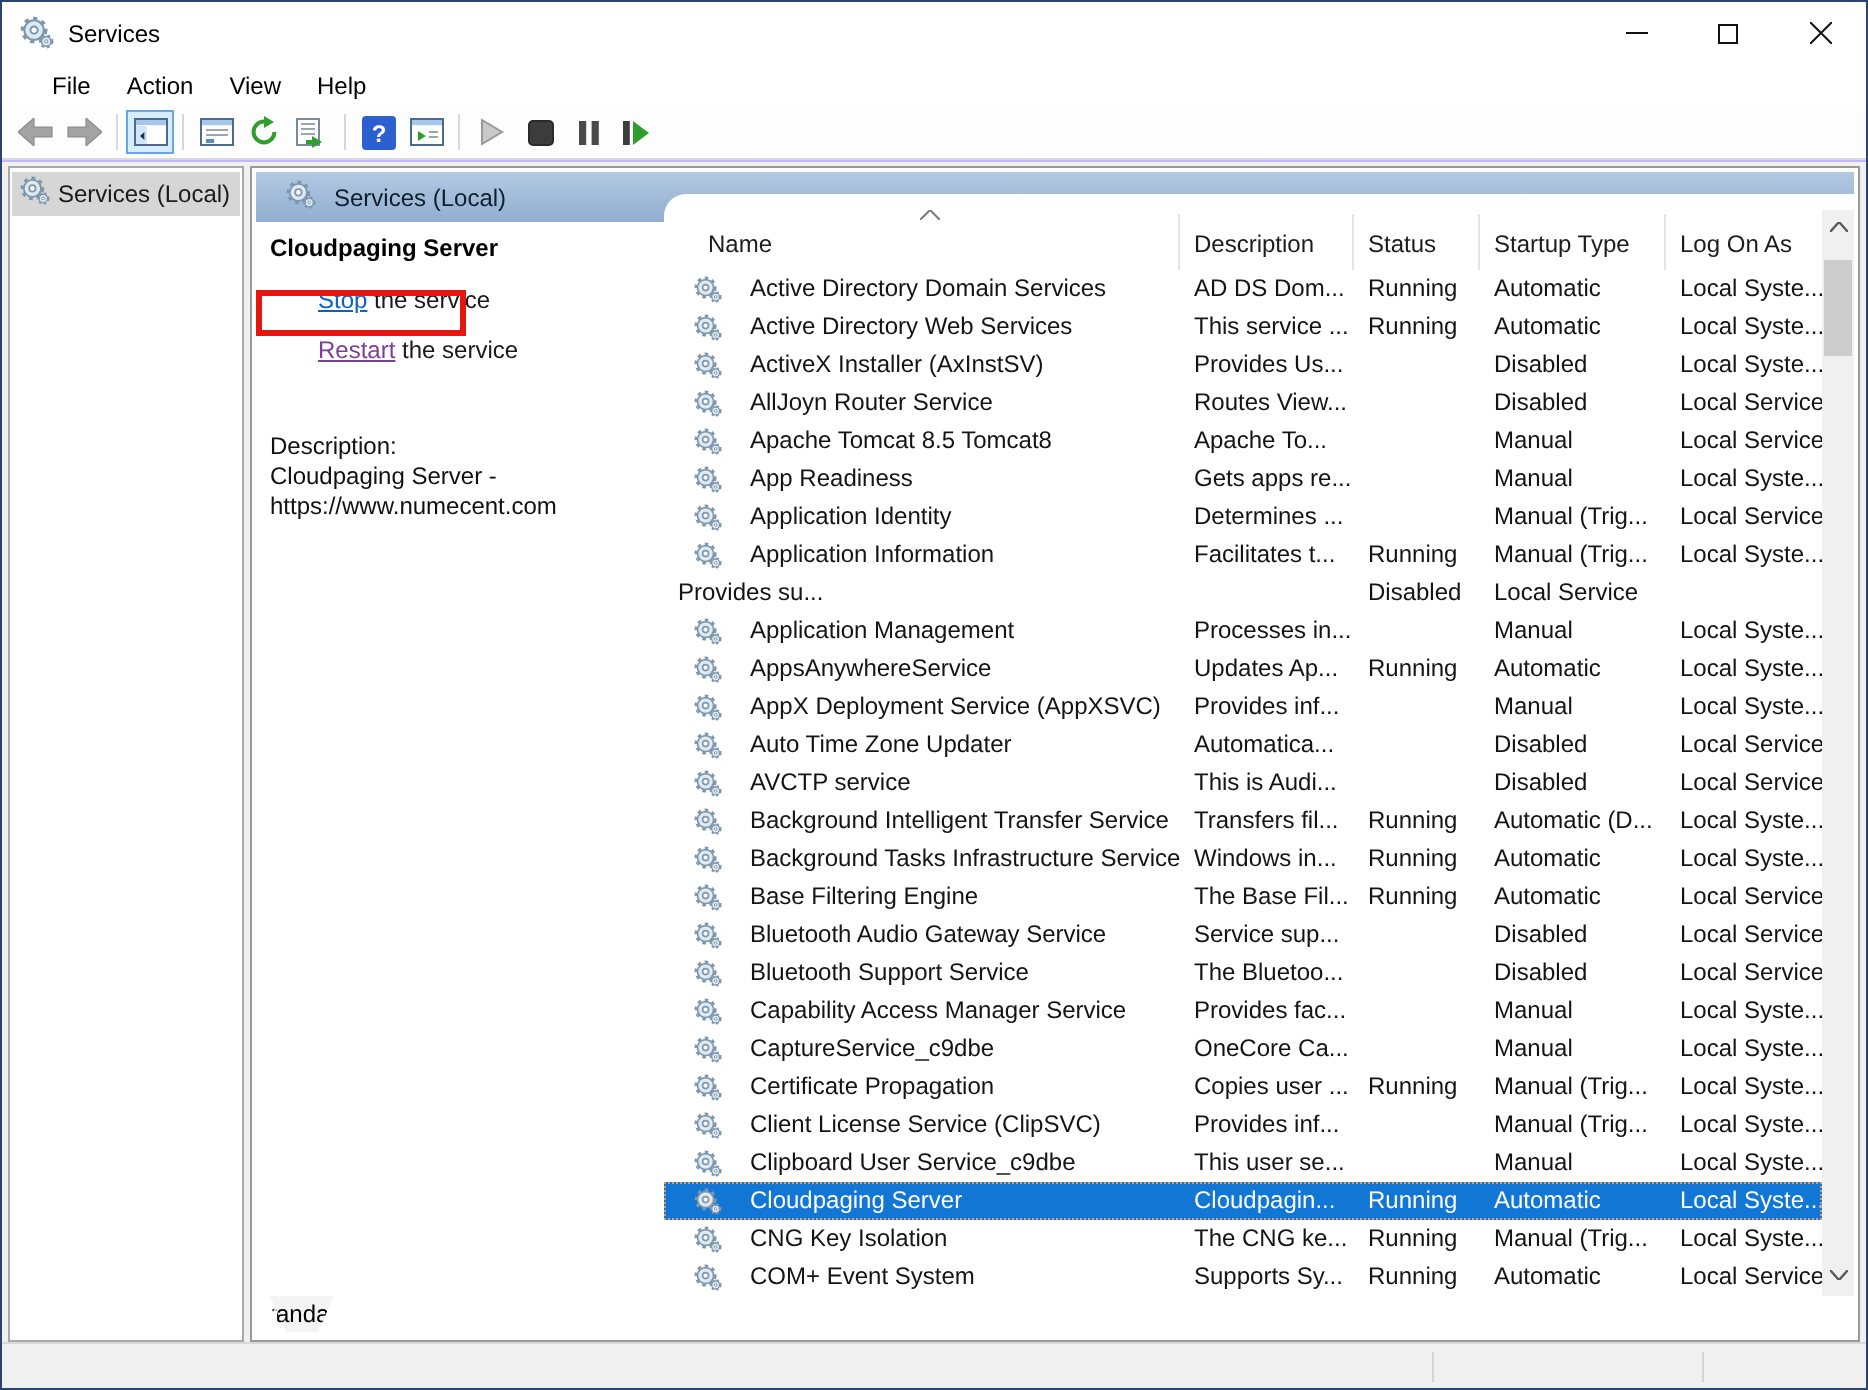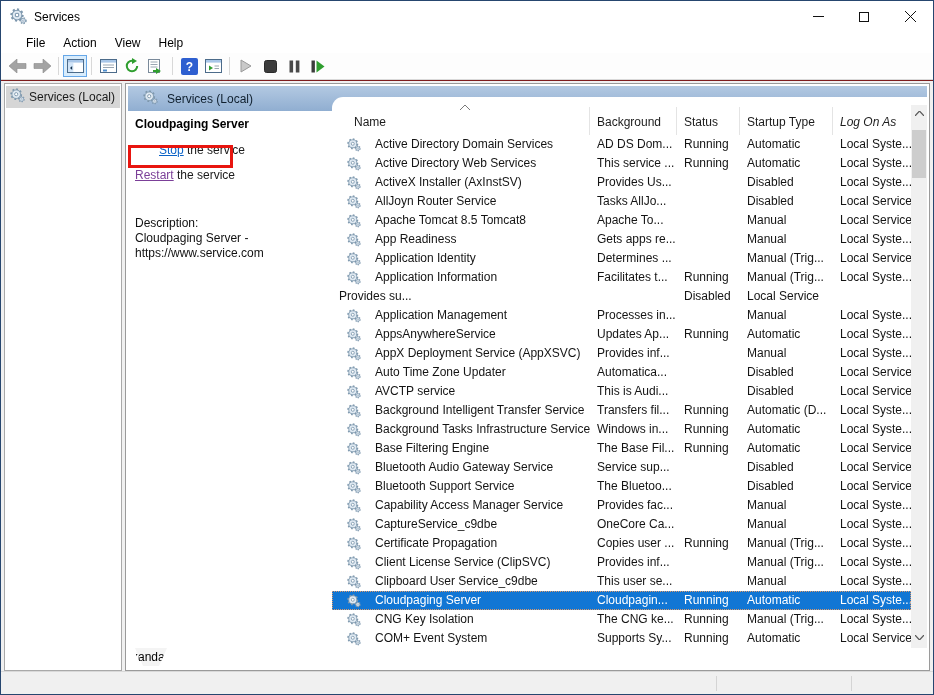--- a/index.html
+++ b/index.html
@@ -1,19 +1,19 @@
 <!DOCTYPE html>
 <html><head>
 <meta charset="utf-8">
 <style>
   * { margin:0; padding:0; box-sizing:border-box; }
   html,body { background:#cfcfcf; }
   body { font-family:"Liberation Sans", sans-serif; }
   #window {
-    position:relative; width:934px; height:695px; background:#7f1d1d;
+    position:relative; width:934px; height:695px; background:#c4b5fd;
     border:1px solid #26466f; overflow:hidden;
     font-size:12px; color:#1a1a1a;
   }
   
   .titlebar { position:absolute; top:0; left:0; right:0; height:31px; background:#fff; display:flex; align-items:center; }
   .titlebar .app-icon { margin-left:9px; width:17px; height:17px; }
   .titlebar .title-text { margin-left:7px; font-size:12px; color:#000; }
   .caption-buttons { margin-left:auto; display:flex; height:31px; }
   .cap-btn { width:46px; height:31px; display:flex; align-items:center; justify-content:center; font-size:13px; color:#111; font-family:"DejaVu Sans", sans-serif; }
   
@@ -35,30 +35,30 @@
   .pane-header .ph-icon { margin-left:15px; }
   .pane-header .ph-title { margin-left:9px; font-size:12px; color:#10202f; }
   
   .ext-info { position:absolute; left:2px; top:27px; width:202px; bottom:22px; background:#fff; }
   .svc-title { position:absolute; left:7px; top:6px; font-weight:bold; font-size:12px; color:#000; }
   .action-line { position:absolute; left:7px; font-size:12px; white-space:nowrap; }
   .action-line a { text-decoration:underline; }
   .stop-line { top:32px;margin-left:24px; }
   .restart-line { top:57px; }
   .stop-line a { color:#0a62c6; }
-  .restart-line a { color:#7b3f98; }
+  .restart-line a { color:#7b3f98;margin-left:24px; }
   .red-box { position:absolute; left:0px; top:34px; width:105px; height:23px; border:3px solid #e8150f; pointer-events:none; }
   .desc-block { position:absolute; left:7px; top:105px; line-height:15px; font-size:12px; color:#111; }
   
   .list-panel { position:absolute; left:206px; top:13px; right:2px; bottom:22px; background:#fff; border-radius:11px 0 0 0; overflow:hidden; }
   .col-headers { position:absolute; top:0; left:0; right:16px; height:38px; display:grid;
     grid-template-columns:258px 87px 63px 93px 1fr; align-items:end; }
   .col-h { font-size:12px; color:#1c1c1c; padding:0 0 6px 7px; border-right:1px solid #e4e4e4; height:28px; display:flex; align-items:end;text-align:center; }
   .col-h:first-child { padding-left:22px; }
-  .col-h:last-child { border-right:none;font-style:italic; }
+  .col-h:last-child { border-right:none; }
   .sort-caret { position:absolute; left:128px; top:2px; }
   .rows-viewport { position:absolute; top:38px; left:0; right:16px; bottom:0; overflow:hidden; }
   .svc-row { display:grid; grid-template-columns:258px 87px 63px 93px 1fr; height:19px; line-height:19px; font-size:12px; color:#141414; }
   .svc-row .cell { overflow:hidden; white-space:nowrap; padding-left:7px; }
   .svc-row .cell.name { padding-left:15px; display:flex; align-items:center; gap:14px; }
   .svc-row .icon { width:14px; height:14px; flex:0 0 14px; display:inline-block; }
   .svc-row.selected { background:#1176d4; color:#fff; outline:1px dotted #dd9a6a; outline-offset:-1px; }
   
   .vscroll { position:absolute; top:8px; right:0; width:16px; bottom:0; background:#f0f0f0; }
   .vs-btn { position:absolute; left:0; width:16px; height:17px; display:flex; align-items:center; justify-content:center; background:#f0f0f0; }
@@ -233,33 +233,33 @@
       </div>
 
       <div class="ext-info">
         <div class="svc-title">Cloudpaging Server</div>
         <div class="action-line stop-line"><a>Stop</a><span> the service</span></div>
         <div class="action-line restart-line"><a>Restart</a><span> the service</span></div>
         <div class="red-box"></div>
         <div class="desc-block">
           <div>Description:</div>
           <div>Cloudpaging Server -</div>
-          <div>https://www.service.com</div>
+          <div>https://www.numecent.com</div>
         </div>
       </div>
 
       <div class="list-panel">
         <div class="sort-caret">
           <svg width="10" height="5" viewBox="0 0 10 5">
               <polyline points="0,5 5,0 10,5" fill="none" stroke="#7a7a7a" stroke-width="1"></polyline>
             </svg>
         </div>
         <div class="col-headers">
           <div class="col-h">Name</div>
-          <div class="col-h">Background</div>
+          <div class="col-h">Description</div>
           <div class="col-h">Status</div>
           <div class="col-h">Startup Type</div>
           <div class="col-h">Log On As</div>
         </div>
         <div class="rows-viewport">
             <div class="svc-row">
               <div class="cell name">
                 <span class="icon"><svg width="14" height="14" viewBox="0 0 15 15">
     <circle cx="6.2" cy="6.2" r="4.7" fill="none" stroke="#7d97ad" stroke-width="2.4" stroke-dasharray="1.7 1.9"></circle>
     <circle cx="6.2" cy="6.2" r="4.3" fill="#dfe9f2" stroke="#7d97ad" stroke-width="0.9"></circle>
@@ -314,21 +314,21 @@
                 <span class="icon"><svg width="14" height="14" viewBox="0 0 15 15">
     <circle cx="6.2" cy="6.2" r="4.7" fill="none" stroke="#7d97ad" stroke-width="2.4" stroke-dasharray="1.7 1.9"></circle>
     <circle cx="6.2" cy="6.2" r="4.3" fill="#dfe9f2" stroke="#7d97ad" stroke-width="0.9"></circle>
     <circle cx="6.2" cy="6.2" r="1.6" fill="#fff" stroke="#7d97ad" stroke-width="0.9"></circle>
     <circle cx="11.6" cy="11.2" r="2.4" fill="none" stroke="#7d97ad" stroke-width="1.5" stroke-dasharray="1.1 1.2"></circle>
     <circle cx="11.6" cy="11.2" r="2.1" fill="#dfe9f2" stroke="#7d97ad" stroke-width="0.7"></circle>
     <circle cx="11.6" cy="11.2" r="0.7" fill="#fff" stroke="#7d97ad" stroke-width="0.5"></circle>
   </svg></span>
                 <span class="nm">AllJoyn Router Service</span>
               </div>
-              <div class="cell">Tasks AllJo...</div>
+              <div class="cell">Routes View...</div>
               <div class="cell"></div>
               <div class="cell">Disabled</div>
               <div class="cell">Local Service</div>
             </div>
             <div class="svc-row">
               <div class="cell name">
                 <span class="icon"><svg width="14" height="14" viewBox="0 0 15 15">
     <circle cx="6.2" cy="6.2" r="4.7" fill="none" stroke="#7d97ad" stroke-width="2.4" stroke-dasharray="1.7 1.9"></circle>
     <circle cx="6.2" cy="6.2" r="4.3" fill="#dfe9f2" stroke="#7d97ad" stroke-width="0.9"></circle>
     <circle cx="6.2" cy="6.2" r="1.6" fill="#fff" stroke="#7d97ad" stroke-width="0.9"></circle>

